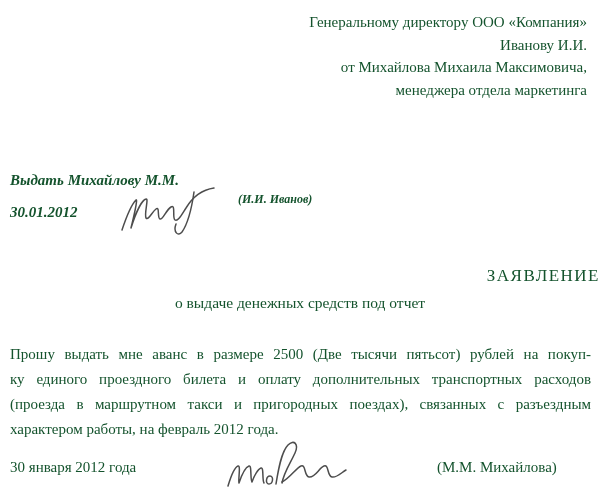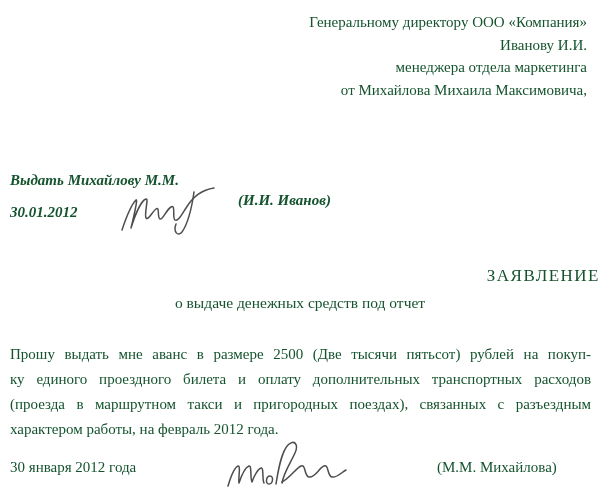--- a/index.html
+++ b/index.html
@@ -21,21 +21,21 @@
     font-style:italic;font-weight:bold;
     font-size:15px;line-height:23px;margin-top:46px;
   }
   .res-date{
     position:absolute;top:192px;left:10px;
     font-style:italic;font-weight:bold;font-size:15px;margin-top:12px;
   }
   .sig1{position:absolute;top:166px;left:116px;width:104px;height:72px;}
   .res-signee{
     position:absolute;top:192px;left:238px;
-    font-style:italic;font-weight:bold;font-size:15px;
+    font-style:italic;font-weight:bold;font-size:12px;
   }
   .title{
     position:absolute;top:266px;left:0;right:0;
     text-align:right;font-size:17px;letter-spacing:1.5px;line-height:20px;
   }
   .subtitle{
     position:absolute;top:293px;left:0;right:0;
     text-align:center;font-size:15.5px;line-height:20px;
   }
   .body-text{
@@ -50,22 +50,22 @@
   svg.sig path{fill:none;stroke:#4d4d4d;stroke-width:1.5;stroke-linecap:round;stroke-linejoin:round;}
 </style>
 </head>
 <body>
 
 <div class="doc">
 
   <div class="header">
     <div>Генеральному директору ООО «Компания»</div>
     <div>Иванову И.И.</div>
+    <div>от Михайлова Михаила Максимовича,</div>
     <div>менеджера отдела маркетинга</div>
-    <div>от Михайлова Михаила Максимовича,</div>
   </div>
 
   <div class="resolution">
     <div>Выдать Михайлову М.М.</div>
   </div>
 
   <div class="res-date">30.01.2012</div>
 
   <svg class="sig sig1" viewBox="0 0 104 72" aria-hidden="true">
     <path d="M6,64 C10,52 16,38 20,34 C22,32 18,50 15,62 C20,46 26,34 30,33 C33,32 28,48 30,52 C32,55 36,46 40,43 C44,40 41,52 44,53 C47,54 50,44 55,41 C60,38 56,52 59,54 C62,56 66,48 70,42 C76,32 84,24 98,22"></path>

